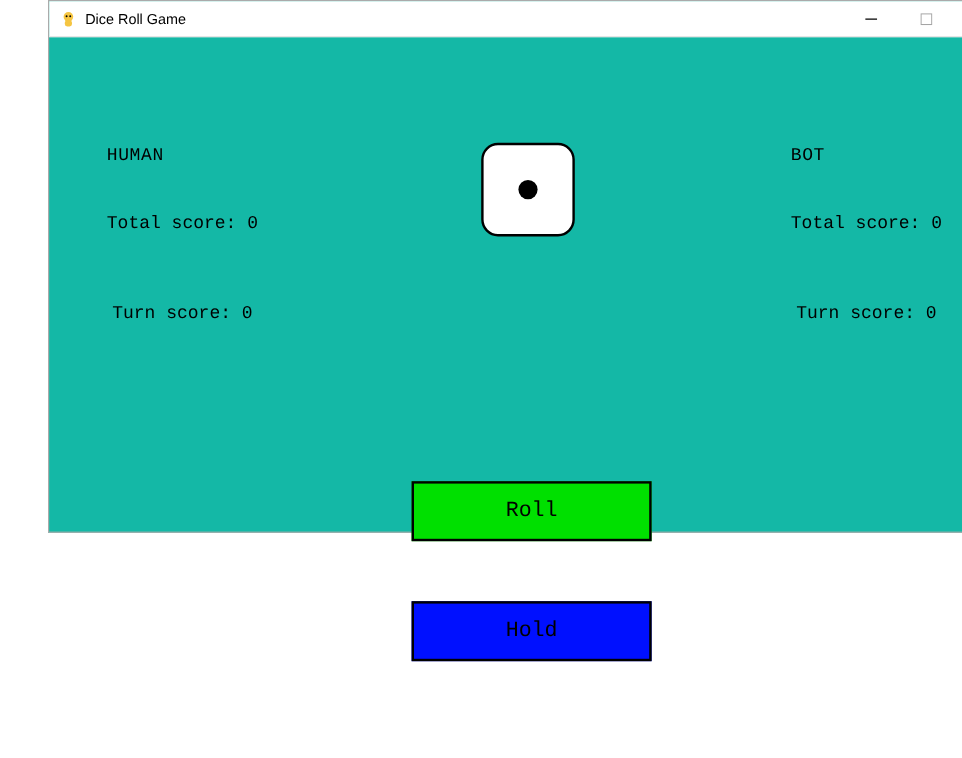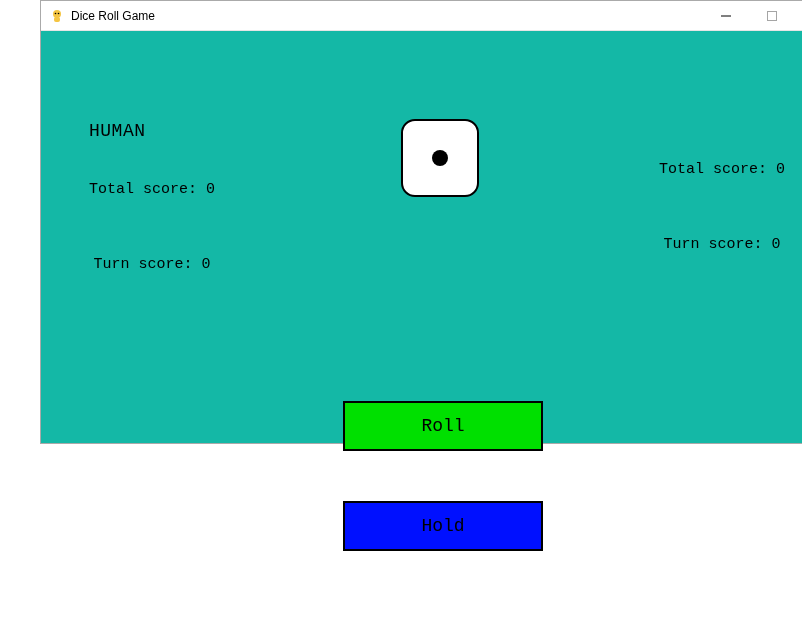--- a/index.html
+++ b/index.html
@@ -9,21 +9,21 @@
     .titlebar .app-icon { width: 16px; height: 16px; margin-right: 6px; }
     .titlebar .title { font-size: 12px; flex: 0 1 auto; }
     .titlebar .spacer { flex: 1; }
     .winbtn { width: 46px; height: 30px; display: flex; align-items: center; justify-content: center; color: #000; }
     .winbtn svg { width: 10px; height: 10px; }
     .winbtn.max svg { width: 10px; height: 10px; opacity: 0.35; }
     .client { flex: 1; position: relative; font-family: Consolas, "Courier New", monospace; }
     .panel { position: absolute; }
     .human-panel { left: 48px; top: 90px; }
     .bot-panel   { left: 618px; top: 90px; }
-    .plabel { font-size: 18px; letter-spacing: 0.5px; }
+    .plabel { font-size: 15px; letter-spacing: 0.5px; }
     .pline  { font-size: 15px; margin-top: 40px; }
     .pline2 { font-size: 15px; margin-top: 58px; text-align: center; }
     .die { position: absolute; left: 360px; top: 88px; width: 78px; height: 78px; border: 2px solid #000; border-radius: 14px; background: #fff; }
     .pip { position: absolute; width: 16px; height: 16px; background: #000; border-radius: 50%; left: 50%; top: 50%; transform: translate(-50%, -50%); }
     .btn { position: absolute; width: 200px; height: 50px; border: 2px solid #000; font-family: Consolas, "Courier New", monospace; font-size: 18px; display: flex; align-items: center; justify-content: center; left: 302px; cursor: pointer; }
     .btn.roll { top: 370px; background: #00e000; color: #000; }
     .btn.hold { top: 470px; background: #0010ff; color: #000; }
   </style>
 </head>
 <body>
@@ -70,20 +70,21 @@
         <span>Turn score:</span>
         <span>0</span>
       </div>
     </div>
 
     <div class="die">
       <div class="pip"></div>
     </div>
 
     <div class="panel bot-panel">
+      <div class="plabel">BOT</div>
       <div class="pline">
         <span>Total score:</span>
         <span>0</span>
       </div>
       <div class="pline2">
         <span>Turn score:</span>
         <span>0</span>
       </div>
     </div>
 

